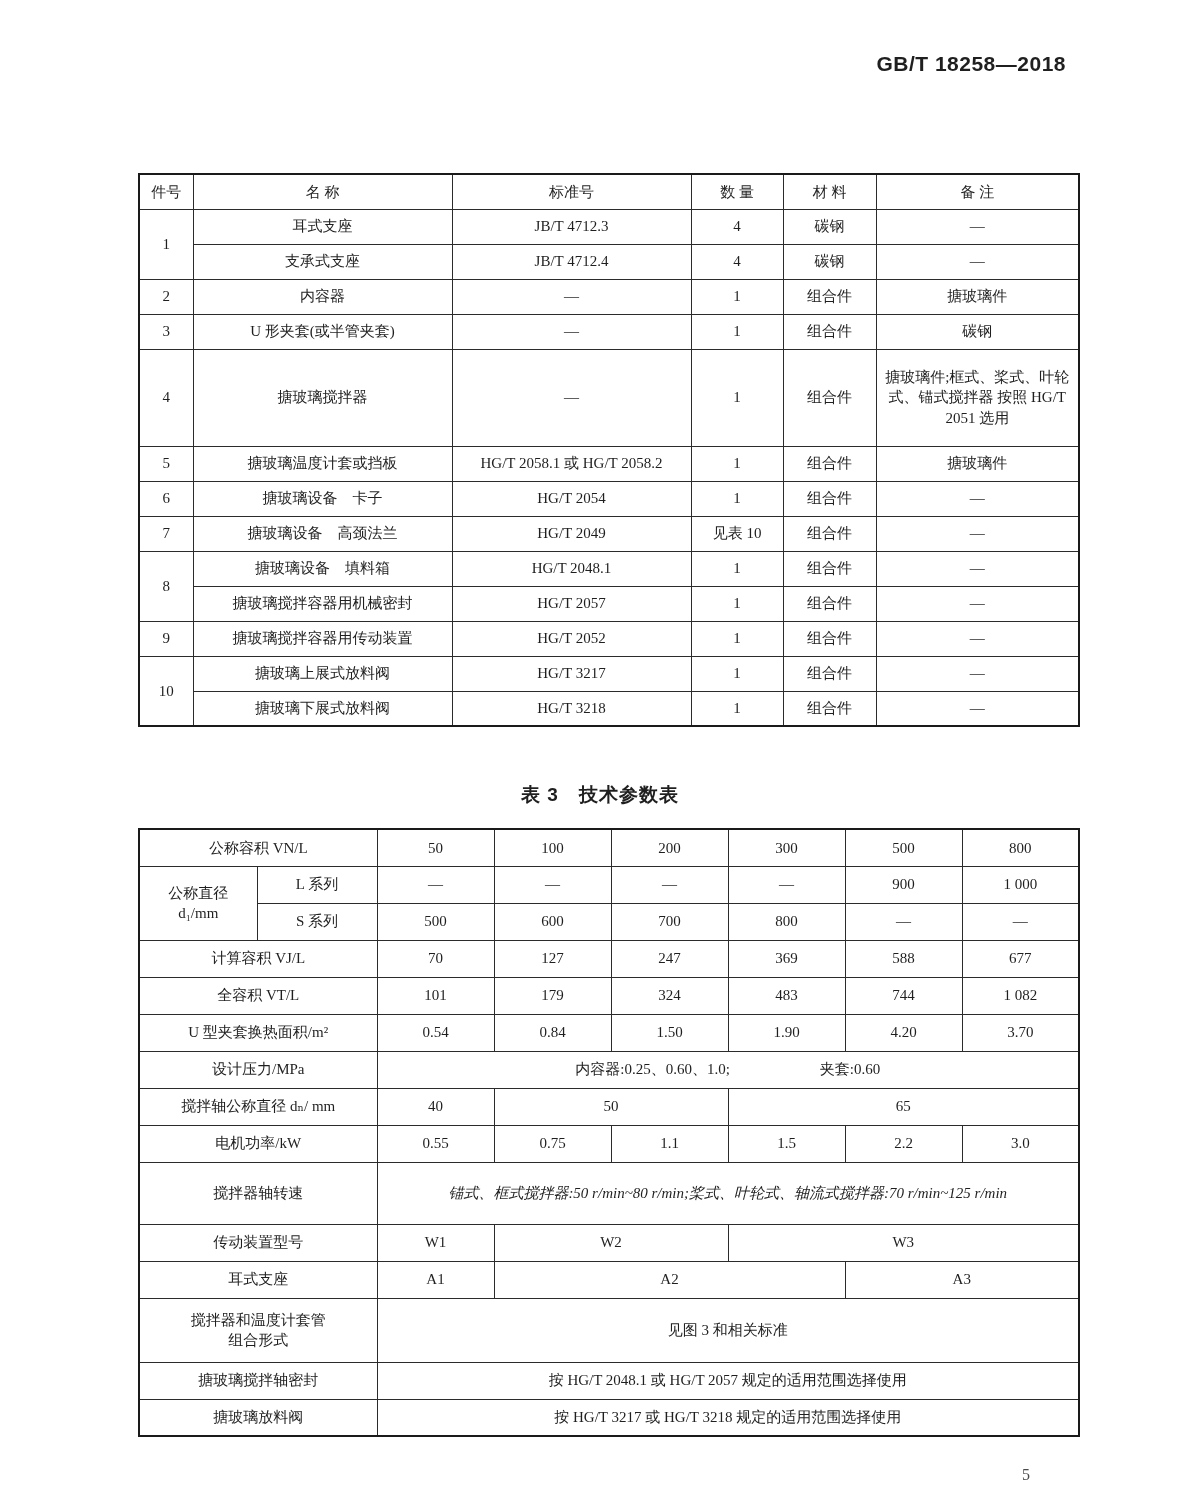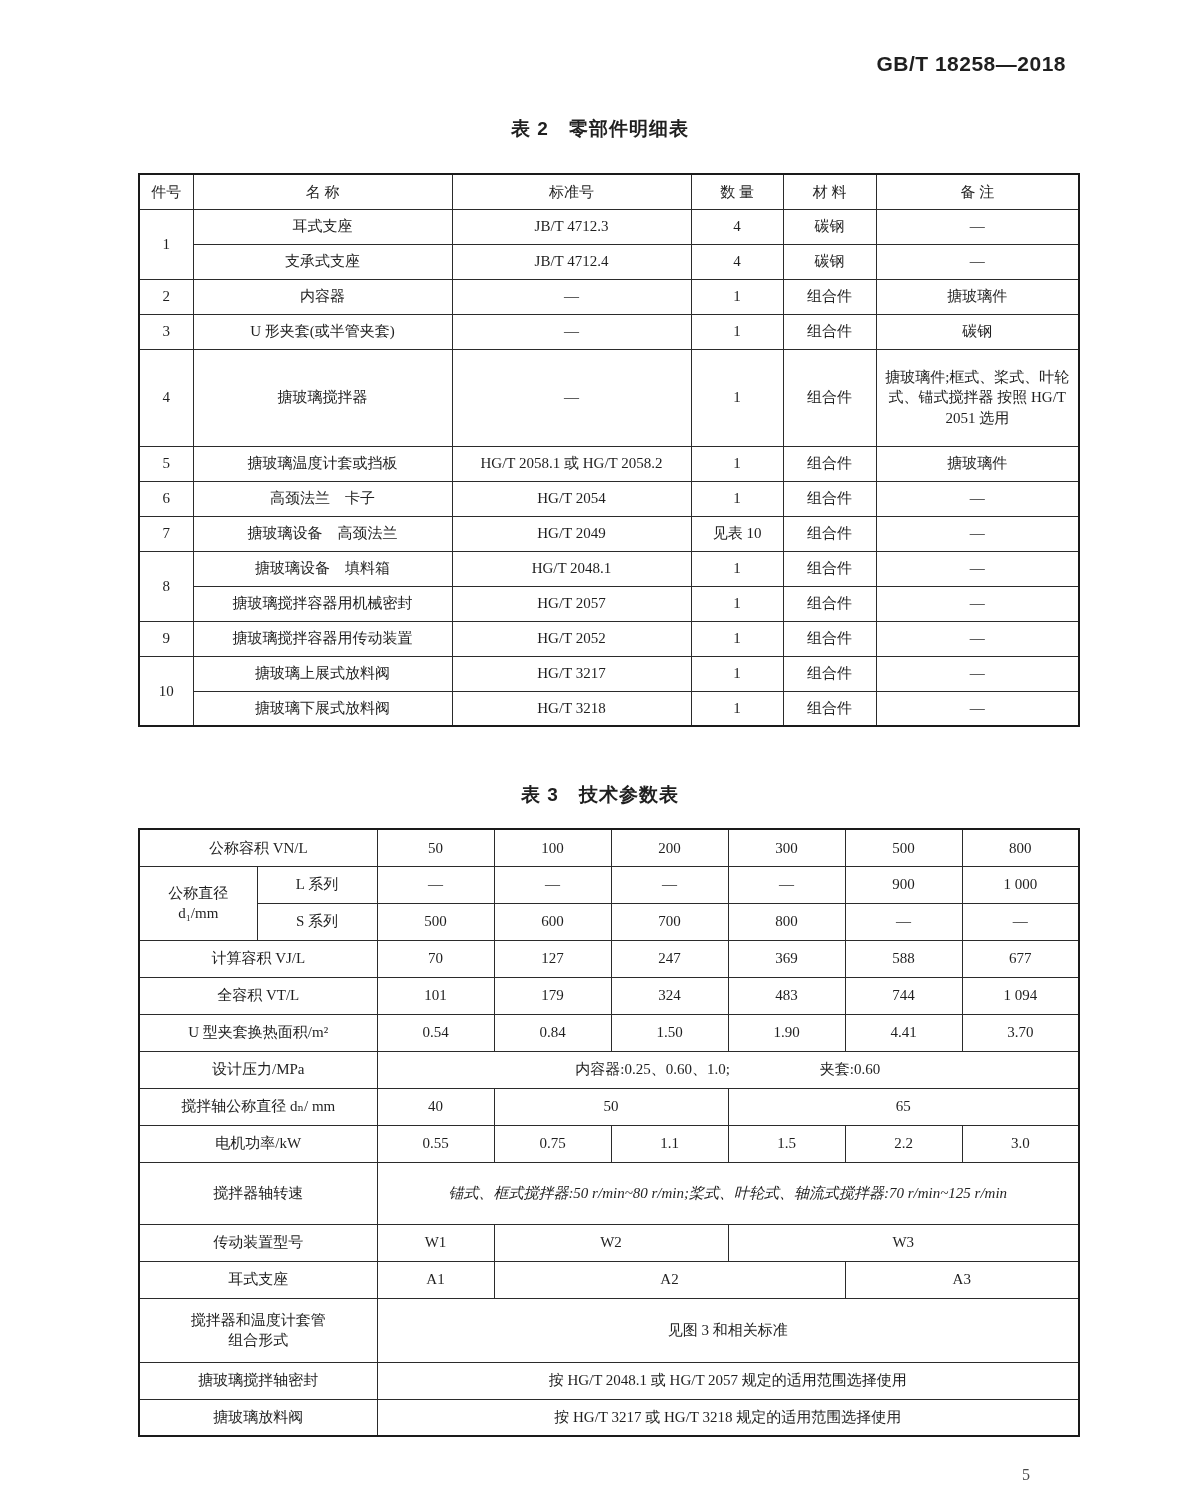--- a/index.html
+++ b/index.html
@@ -73,21 +73,20 @@
     color: #4a4a4a;
   }
 </style>
 </head>
 <body>
 
 <div class="page">
 
   <div class="doc-header">GB/T 18258—2018</div>
 
-  <div class="tbl-title" id="t2-title">表 2　零部件明细表</div>
 
   <table class="tbl" id="table2">
     <colgroup>
       <col style="width:54px">
         <col style="width:259px">
         <col style="width:239px">
       <col style="width:92px">
         <col style="width:93px">
         <col style="width:203px">
     </colgroup>
@@ -142,21 +141,21 @@
     <tr class="r35">
       <td>5</td>
       <td>搪玻璃温度计套或挡板</td>
       <td class="nw">HG/T 2058.1 或 HG/T 2058.2</td>
       <td>1</td>
       <td>组合件</td>
       <td>搪玻璃件</td>
     </tr>
     <tr class="r35">
       <td>6</td>
-      <td>高颈法兰　卡子</td>
+      <td>搪玻璃设备　卡子</td>
       <td>HG/T 2054</td>
       <td>1</td>
       <td>组合件</td>
       <td>—</td>
     </tr>
     <tr class="r35">
       <td>7</td>
       <td>搪玻璃设备　高颈法兰</td>
       <td>HG/T 2049</td>
       <td>见表 10</td>
@@ -256,29 +255,29 @@
       <td>588</td>
       <td>677</td>
     </tr>
     <tr class="r37">
       <td colspan="2">全容积 VT/L</td>
       <td>101</td>
       <td>179</td>
       <td>324</td>
       <td>483</td>
       <td>744</td>
-      <td>1 094</td>
+      <td>1 082</td>
     </tr>
     <tr class="r37">
       <td colspan="2">U 型夹套换热面积/m²</td>
       <td>0.54</td>
       <td>0.84</td>
       <td>1.50</td>
       <td>1.90</td>
-      <td>4.41</td>
+      <td>4.20</td>
       <td>3.70</td>
     </tr>
     <tr class="r37">
       <td colspan="2">设计压力/MPa</td>
       <td colspan="6" class="al">内容器:0.25、0.60、1.0;　　　　　　夹套:0.60</td>
     </tr>
     <tr class="r37">
       <td colspan="2">搅拌轴公称直径 dₙ/ mm</td>
       <td>40</td>
       <td colspan="2">50</td>

